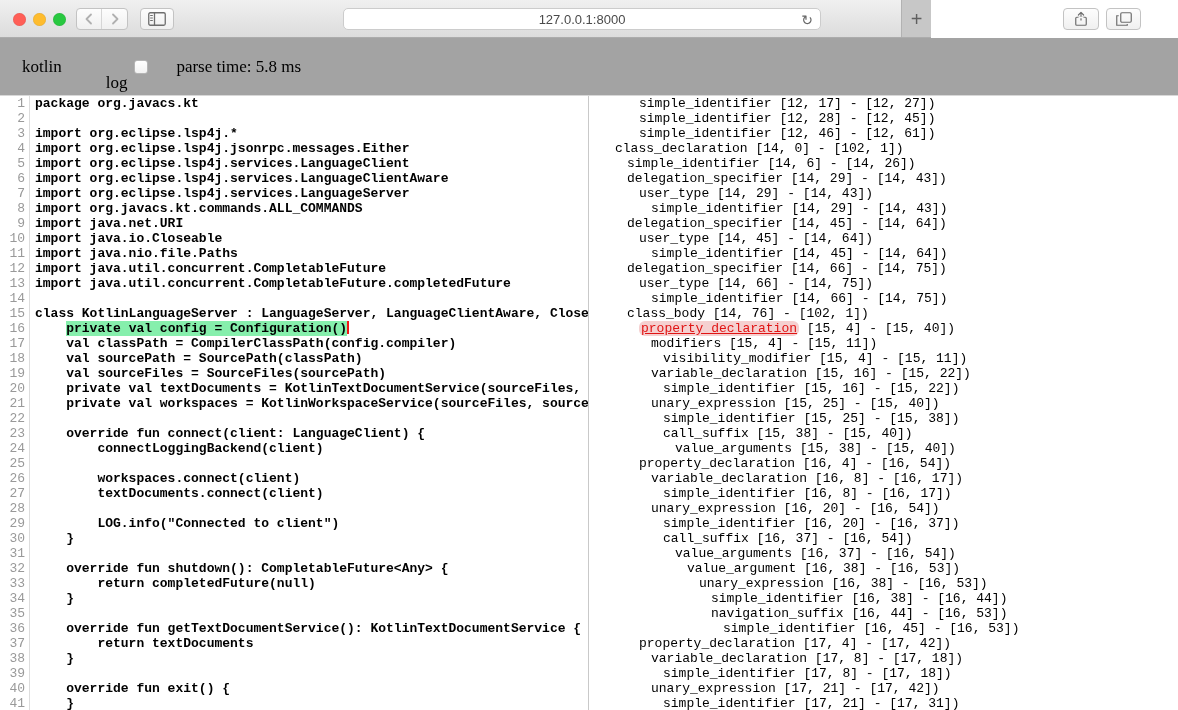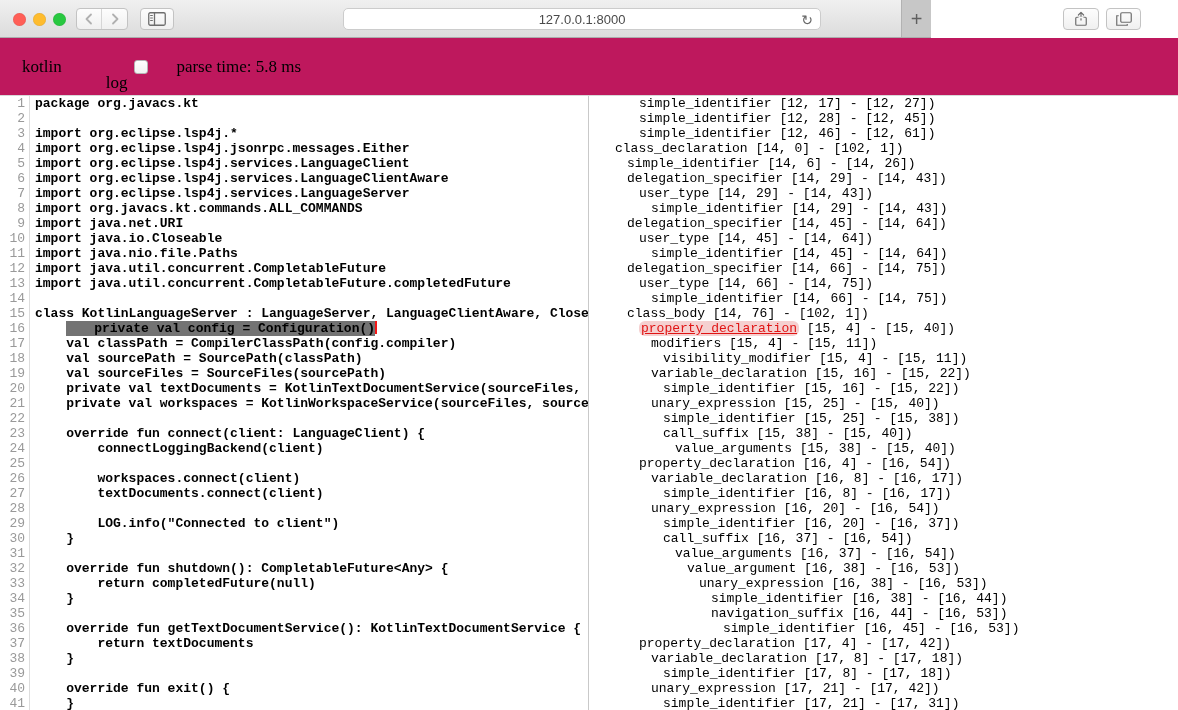--- a/index.html
+++ b/index.html
@@ -29,42 +29,42 @@
   .urlbar .reload { position:absolute; right:7px; top:3px; font-size:14px; color:#666; line-height:16px; }
   .btn-share { left:1063px; width:36px; }
   .btn-tabs { left:1106px; width:35px; }
   .newtab-strip { position:absolute; right:0; top:0; width:30px; height:37px;
                   background:#c7c7c7; border-left:1px solid #b2b2b2;
                   display:flex; align-items:center; justify-content:center; }
   .newtab-strip .plus { font-size:20px; color:#5f5f5f; font-weight:400; line-height:20px; }
   .icon-svg { display:block; }
 
   
-  .page-header { height:57px; background:#be185d; display:flex; align-items:center;
+  .page-header { height:57px; background:#a3a3a3; display:flex; align-items:center;
                  font-family:"Liberation Serif", serif; font-size:17px; color:#000; }
   .ph-kotlin { margin-left:22px; }
   .ph-log { margin-left:44px;margin-top:32px; }
   .ph-checkbox { width:14px; height:14px; margin-left:7px;
                  border:1px solid #b5b5b5; border-radius:3px;
                  background:linear-gradient(#fff,#f2f2f2);
                  display:inline-block; }
   .ph-parse { margin-left:28px; }
 
   
   .content { display:flex; height:615px; border-top:1px solid #d8d8d8; }
   .mono { font-family:"Liberation Mono","DejaVu Sans Mono",monospace;
           font-size:13px; line-height:15px; white-space:pre; }
 
   .editor-pane { width:589px; display:flex; overflow:hidden; border-right:1px solid #c9c9c9; }
   .gutter { width:30px; border-right:1px solid #ddd; text-align:right; color:#999;
             padding-right:4px; flex:none; }
   .gutter .ln { height:15px; }
   .code-col { flex:1; overflow:hidden; padding-left:5px;font-weight:bold; }
   .code-line { height:15px; color:#000; }
-  .sel { background:#737373;padding-left:28px; }
+  .sel { background:#86efac; }
   .cursor { display:inline-block; width:2px; height:13px; background:#f51818;
             vertical-align:-2px; }
 
   .tree-pane { flex:1; overflow:hidden; }
   .tree-line { height:15px; color:#000; }
   .hl-node { color:#e01414; text-decoration:underline; background:#f5d0d0;
              border-radius:6px; padding:0 2px; }
 </style>
 </head>
 <body>

